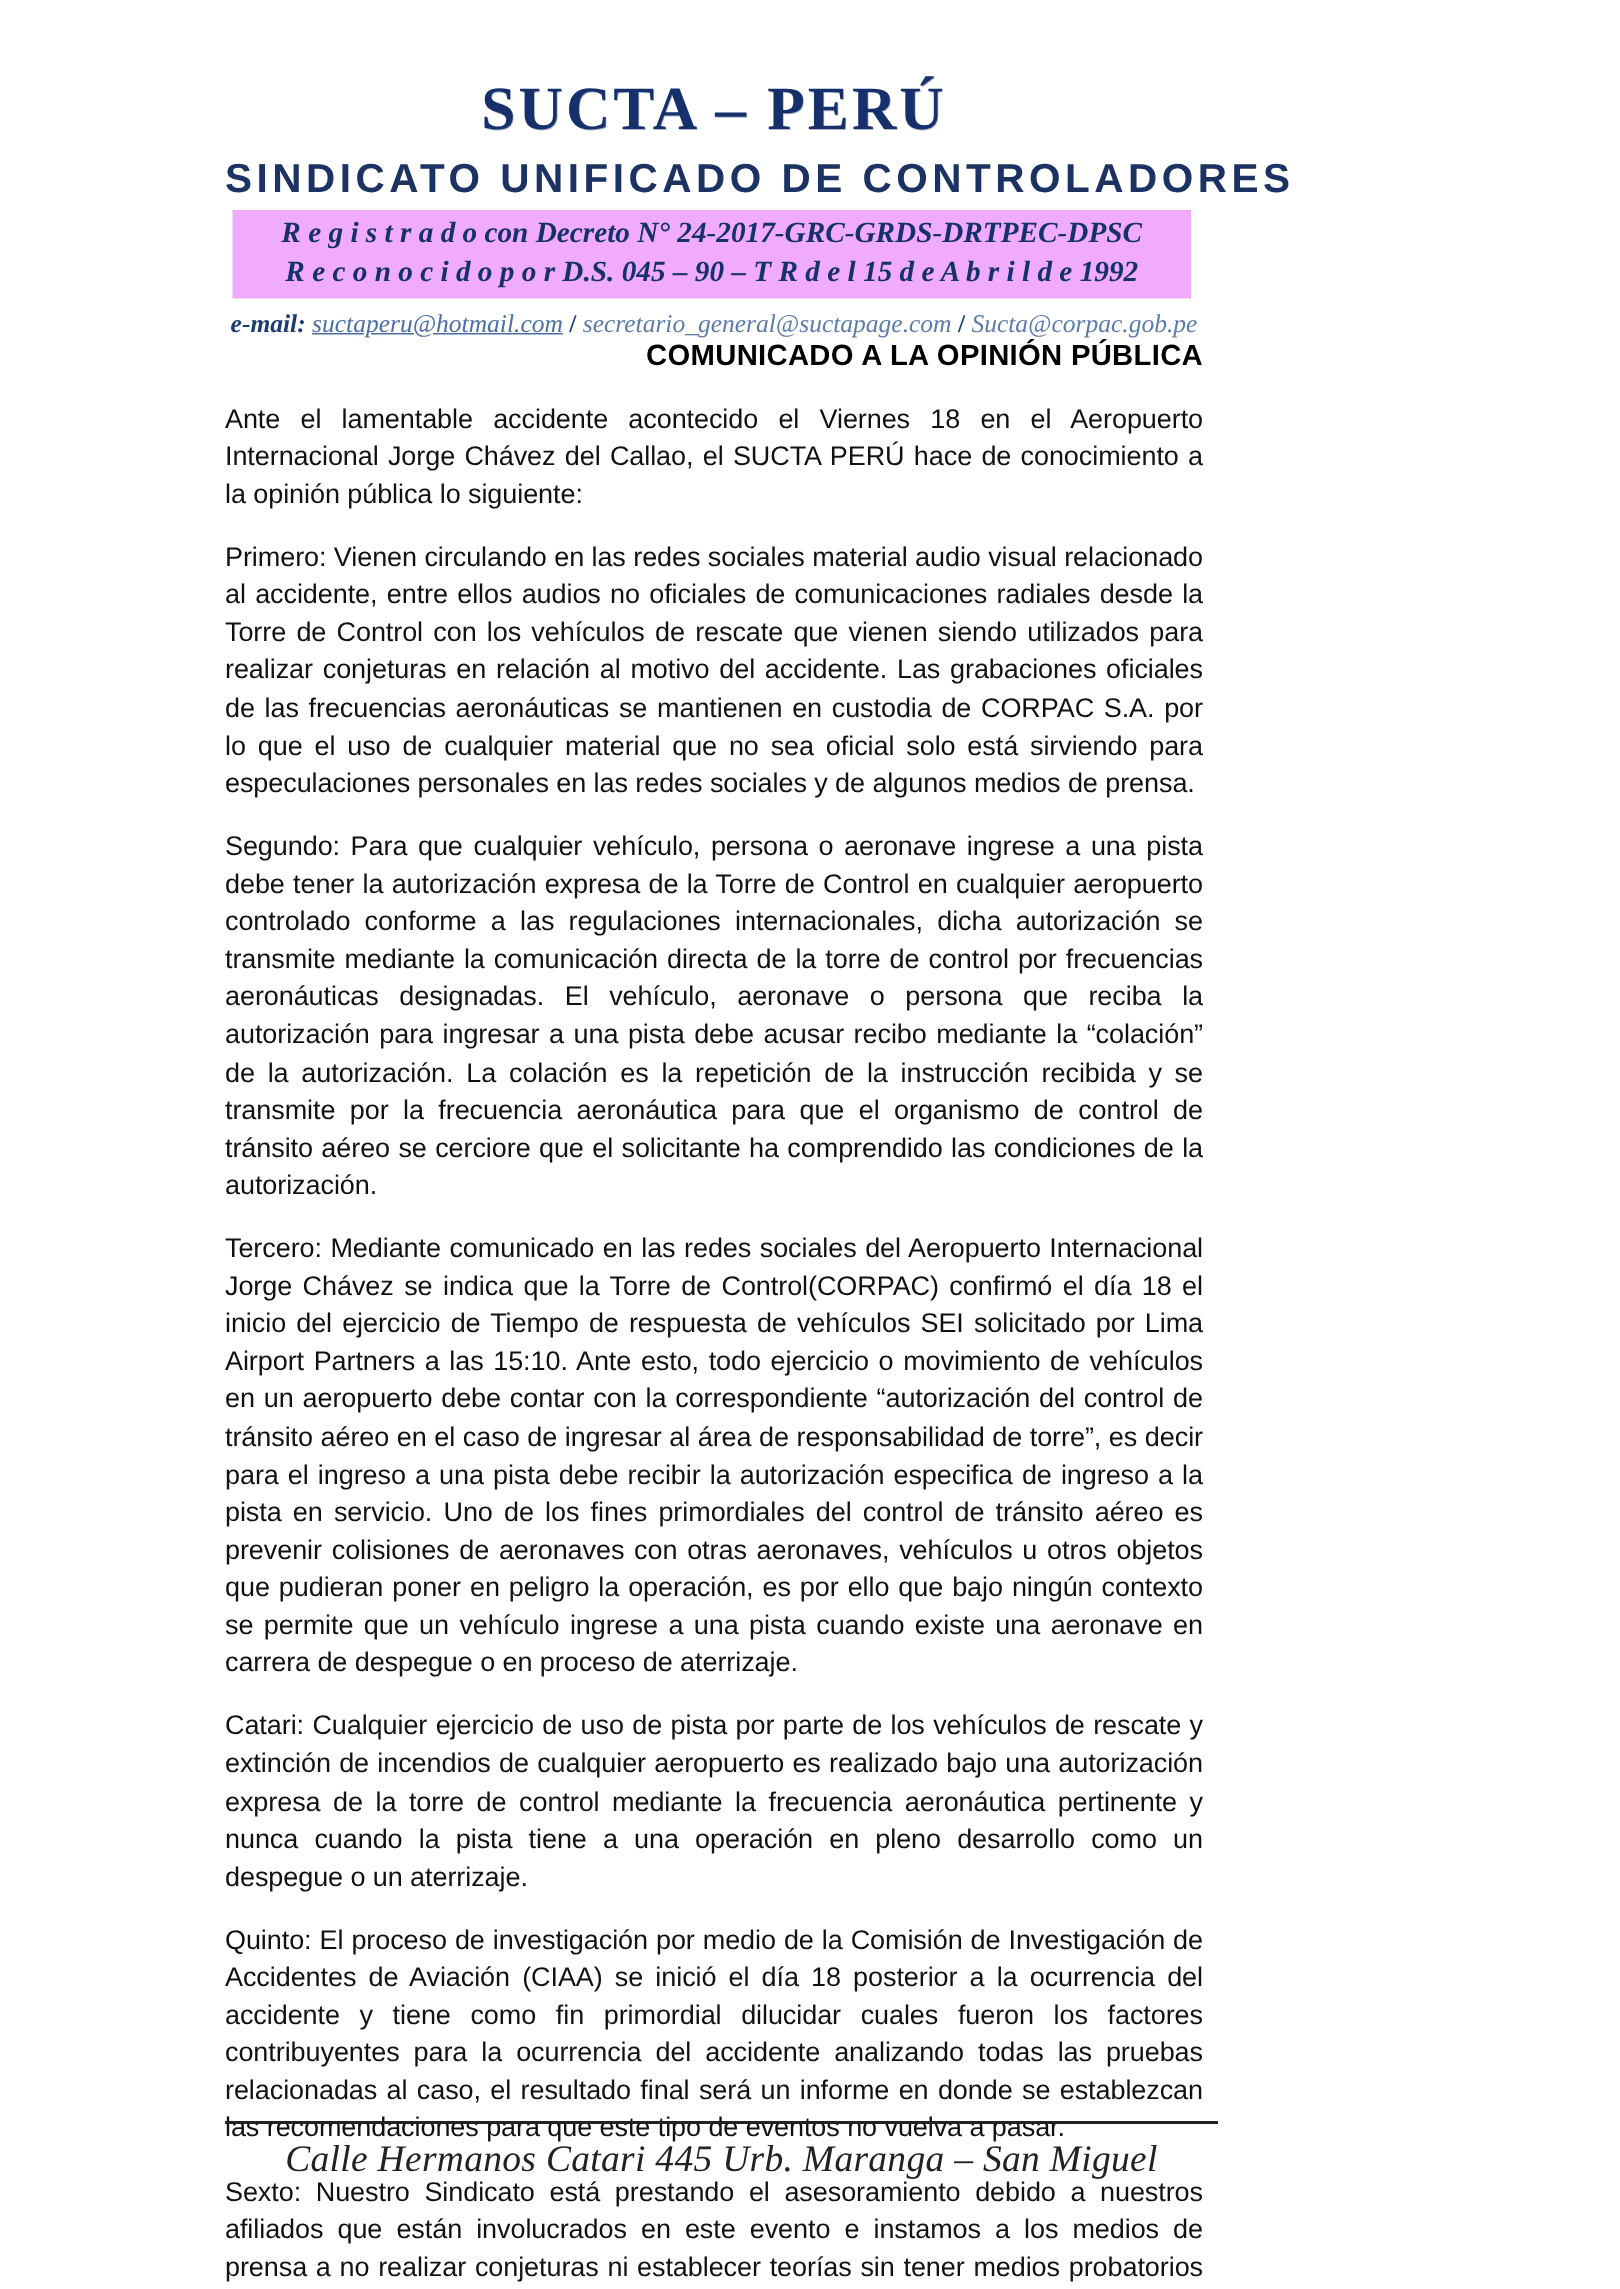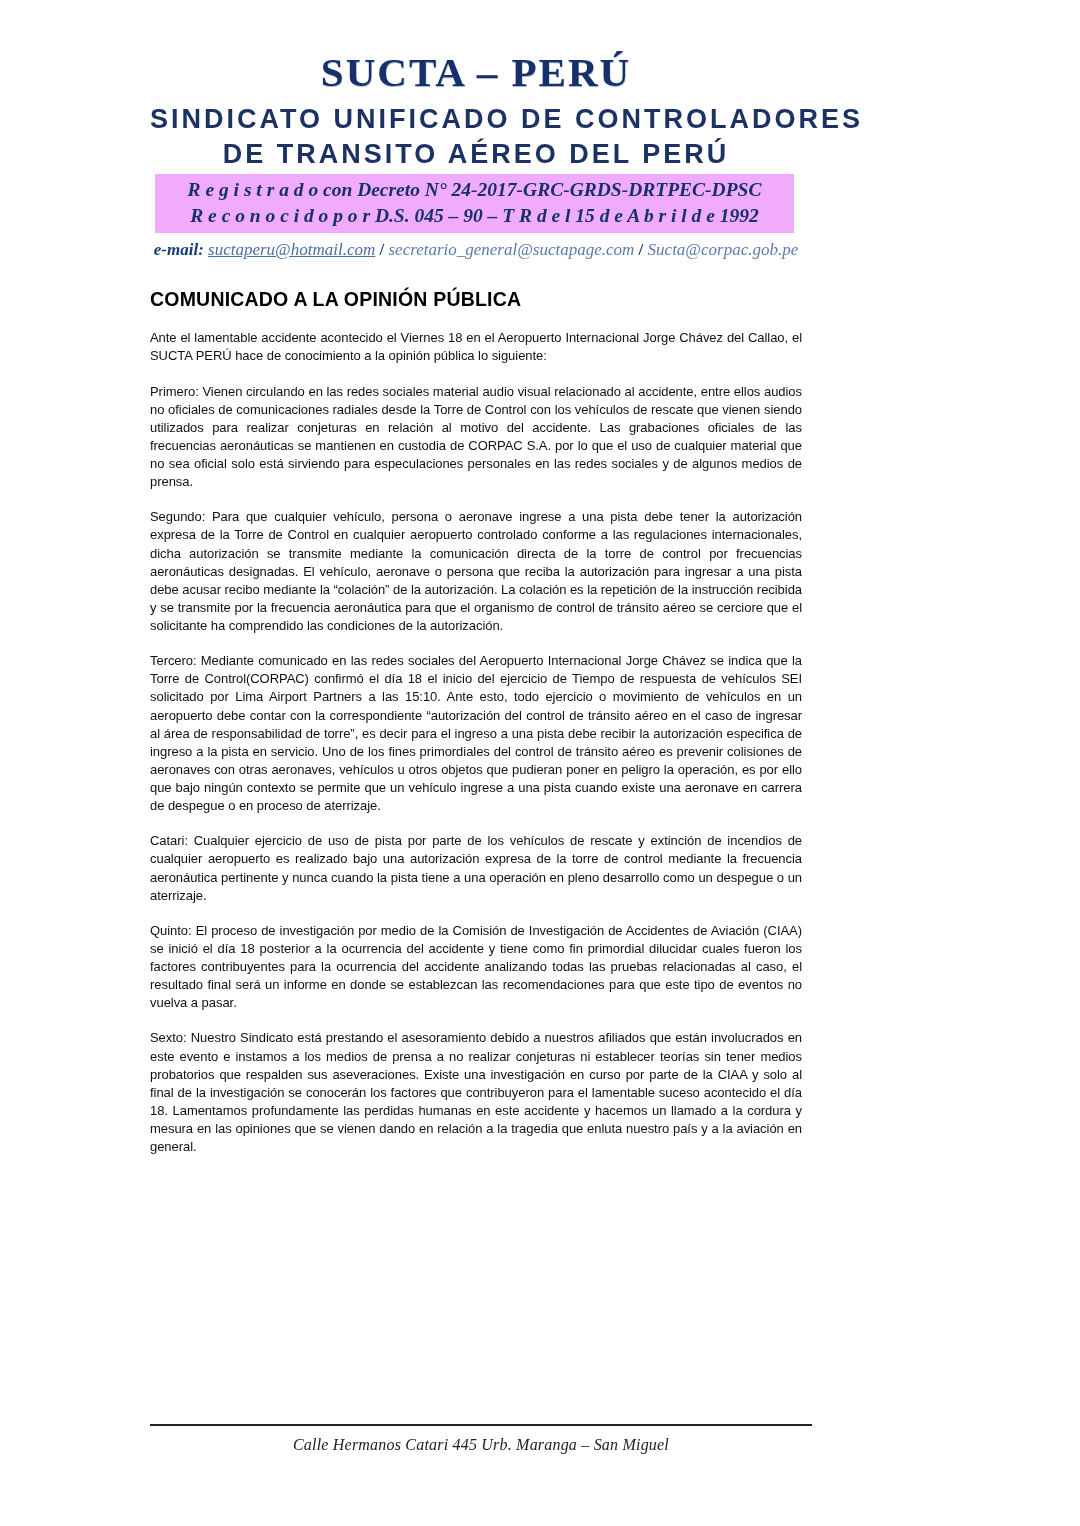--- a/index.html
+++ b/index.html
@@ -88,32 +88,31 @@
     color: #5b7cab;
   }
   .email-line .sep {
     font-weight: bold;
     color: #1d3f79;
     font-style: normal;
   }
 
   
   .doc-title {
-    text-align: left;
+    text-align: right;
     font-weight: bold;
     font-size: 19.5px;
-    margin-top: 28px;
     letter-spacing: 0.2px;
   }
 
   .body-copy { margin-top: 18px; }
 
   .para {
     text-align: justify;
-    font-size: 13px;
+    font-size: 18px;
     line-height: 1.395;
     margin: 0 0 17px 0;
     letter-spacing: -0.05px;
     color: #111111;
   }
   .para b { font-weight: normal; }
 
   
   .footer {
     position: absolute;
@@ -123,37 +122,36 @@
   }
   .footer-rule {
     border: 0;
     border-top: 2.2px solid #222222;
     margin: 0 0 10px 0;
   }
   .footer-addr {
     text-align: center;
     font-family: "Liberation Serif", serif;
     font-style: italic;
-    font-size: 16px;
+    font-size: 25px;
     color: #222222;
     letter-spacing: 0.2px;
   }
 </style>
 </head>
 <body>
 
 <div class="page">
 
   <div class="masthead">
 
     <div class="org-title">SUCTA – PERÚ</div>
 
     <div class="org-sub">SINDICATO UNIFICADO DE CONTROLADORES</div>
 
-    <div class="org-sub" style="margin-top:0;">DE TRANSITO AÉREO DEL PERÚ</div>
 
     <div class="gray-band">
       <div class="reg-line">R e g i s t r a d o  con Decreto N° 24-2017-GRC-GRDS-DRTPEC-DPSC</div>
       <div class="reg-line">R e c o n o c i d o  p o r  D.S. 045 – 90 – T R  d e l  15 d e  A b r i l  d e  1992</div>
     </div>
 
     <div class="email-line"><span class="lbl">e-mail</span><span class="lbl">:</span>
       <a class="addr-u" href="#">suctaperu@hotmail.com</a>
       <span class="sep">/</span>
       <span class="addr">secretario_general@suctapage.com</span>

